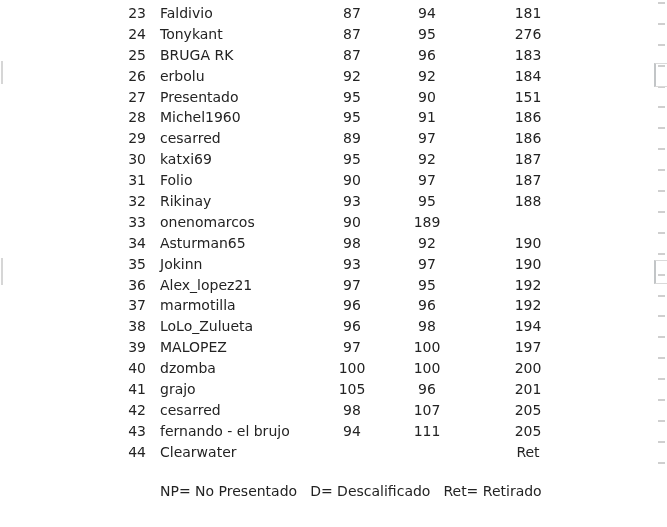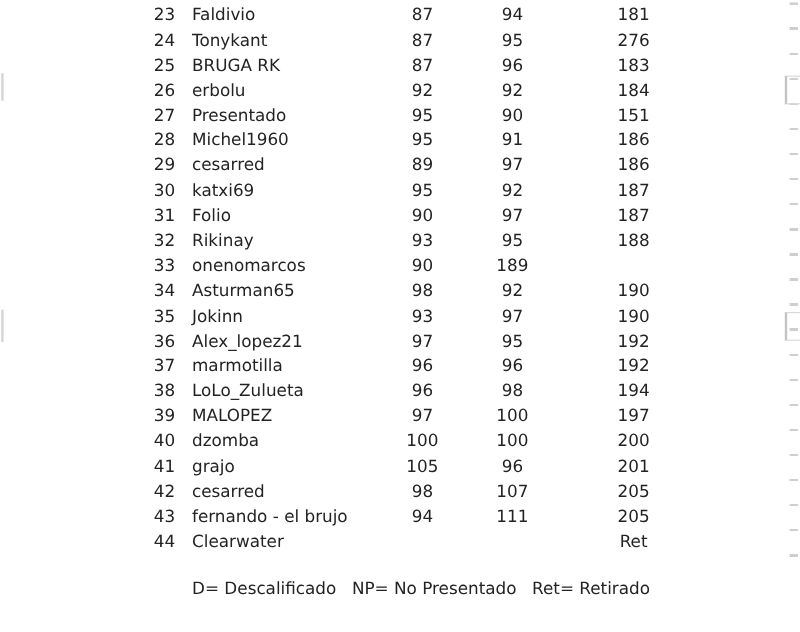--- a/index.html
+++ b/index.html
@@ -271,22 +271,22 @@
       <div class="c-spacer"></div>
       <div class="c-rank">44</div>
       <div class="c-name">Clearwater</div>
       <div class="c-s1"></div>
       <div class="c-s2"></div>
       <div class="c-total">Ret</div>
     </div>
   </div>
 
 <div class="legend">
+  <span>NP= No Presentado</span>
   <span>D= Descalificado</span>
-  <span>NP= No Presentado</span>
   <span>Ret= Retirado</span>
 </div>
 
 <div class="edge-dashes-right"></div>
 <div class="edge-bracket-right b1"></div>
 <div class="edge-bracket-right b2"></div>
 <div class="edge-line-left l1"></div>
 <div class="edge-line-left l2"></div>
 
 </body></html>

